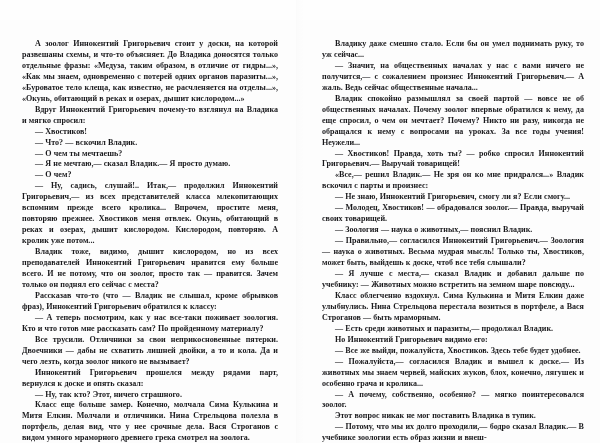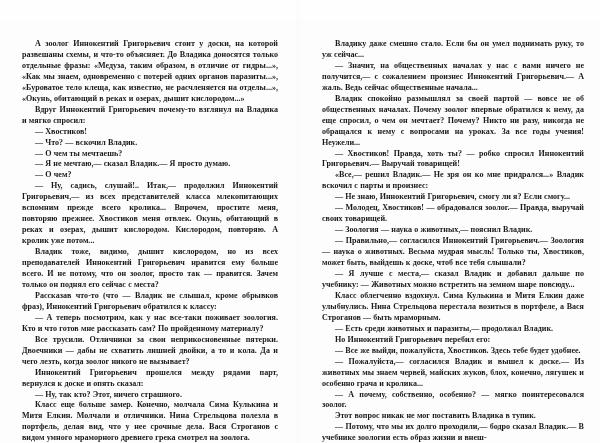--- a/index.html
+++ b/index.html
@@ -112,21 +112,21 @@
       <p>Владик спокойно размышлял за своей партой — вовсе не об общественных началах. Почему зоолог впервые обратился к нему, да еще спросил, о чем он мечтает? Почему? Никто ни разу, никогда не обращался к нему с вопросами на уроках. За все годы учения! Неужели...</p>
       <p class="dash">— Хвостиков! Правда, хоть ты? — робко спросил Иннокентий Григорьевич.— Выручай товарищей!</p>
       <p>«Все,— решил Владик.— Не зря он ко мне придрался...» Владик вскочил с парты и произнес:</p>
       <p class="dash">— Не знаю, Иннокентий Григорьевич, смогу ли я? Если смогу...</p>
       <p class="dash">— Молодец, Хвостиков! — обрадовался зоолог.— Правда, выручай своих товарищей.</p>
       <p class="dash">— Зоология — наука о животных,— пояснил Владик.</p>
       <p class="dash">— Правильно,— согласился Иннокентий Григорьевич.— Зоология — наука о животных. Весьма мудрая мысль! Только ты, Хвостиков, может быть, выйдешь к доске, чтоб все тебя слышали?</p>
       <p class="dash">— Я лучше с места,— сказал Владик и добавил дальше по учебнику: — Животных можно встретить на земном шаре повсюду...</p>
       <p>Класс облегченно вздохнул. Сима Кулькина и Митя Елкин даже улыбнулись. Нина Стрельцова перестала возиться в портфеле, а Вася Строганов — быть мраморным.</p>
       <p class="dash">— Есть среди животных и паразиты,— продолжал Владик.</p>
-      <p>Но Иннокентий Григорьевич перебил его:</p>
+      <p>Но Иннокентий Григорьевич видимо его:</p>
       <p class="dash">— Все же выйди, пожалуйста, Хвостиков. Здесь тебе будет удобнее.</p>
       <p class="dash">— Пожалуйста,— согласился Владик и вышел к доске.— Из животных мы знаем червей, майских жуков, блох, конечно, лягушек и особенно грача и кролика...</p>
       <p class="dash">— А почему, собственно, особенно? — мягко поинтересовался зоолог.</p>
       <p>Этот вопрос никак не мог поставить Владика в тупик.</p>
       <p class="dash">— Потому, что мы их долго проходили,— бодро сказал Владик.— В учебнике зоологии есть образ жизни и внеш-</p>
     </div>
     <div class="folio folio-right">179</div>
   </div>
 
   <div class="gutter"></div>

